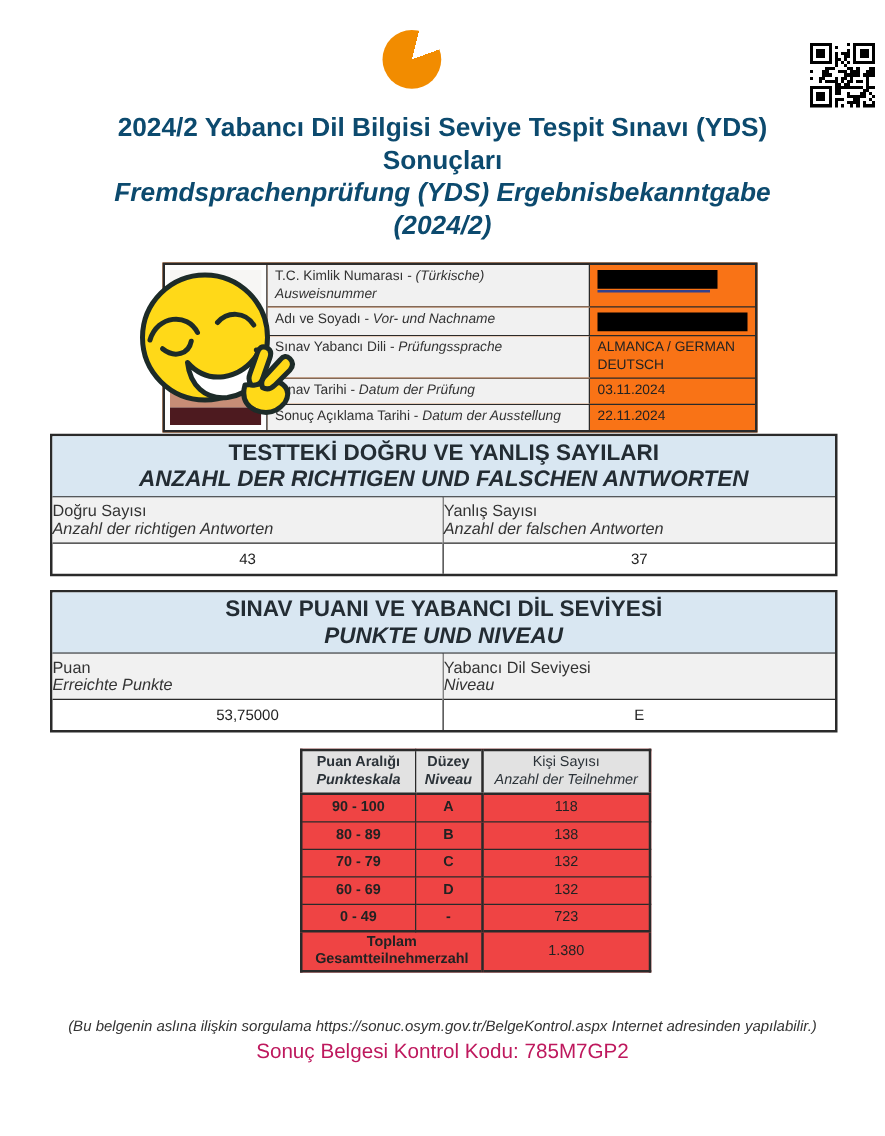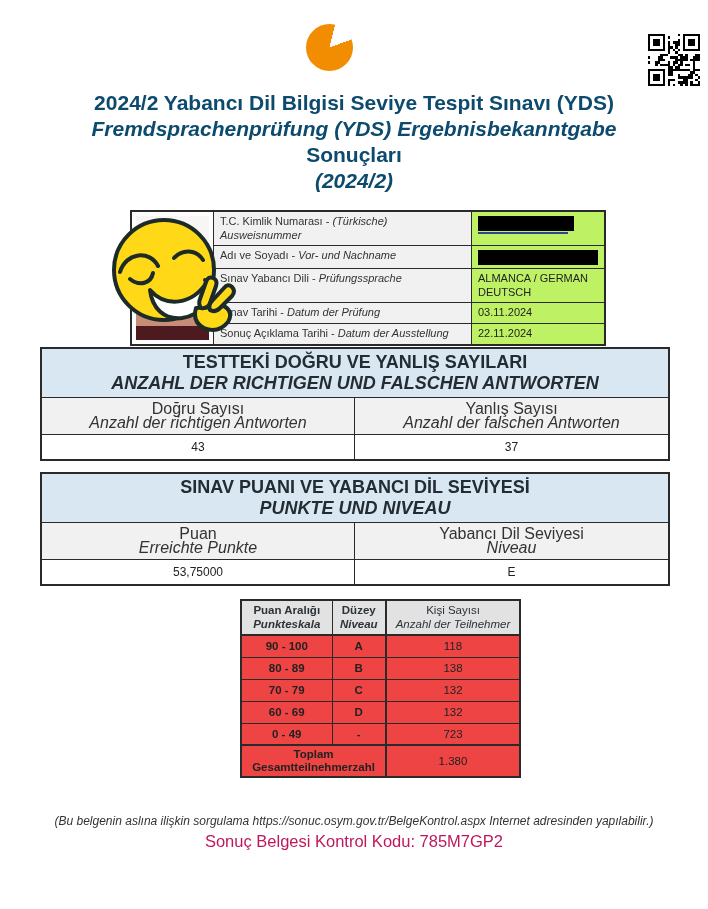--- a/index.html
+++ b/index.html
@@ -23,21 +23,21 @@
   .qr { position: absolute; top: 34px; right: 8px; width: 52px; height: 52px; }
 
   
   .title-block { position: absolute; top: 90px; left: 24px; right: 24px; text-align: center; color: #0c4a6e; }
   .title-line { font-size: 21px; font-weight: bold; line-height: 26px; }
   .title-line.de { font-style: italic; }
 
   
   .info-table {
     position: absolute; left: 130px; top: 210px; width: 476px;
-    display: flex; border: 2px solid #2a2a2a; background: #bef264;
+    display: flex; border: 2px solid #2a2a2a; background: #f97316;
   }
   .photo-cell { width: 84px; border-right: 1px solid #2a2a2a; position: relative; background: #fdfdfd; }
   .photo-inner { position: absolute; left: 4px; right: 4px; top: 4px; bottom: 4px; background: #f7f6f4; overflow: hidden; }
   .photo-skin { position: absolute; left: 0; right: 0; bottom: 14px; height: 22px; background: #c78d76; }
   .photo-shirt { position: absolute; left: 0; right: 0; bottom: 0; height: 14px; background: #4d1a1f; }
   .emoji-sticker { position: absolute; left: -26px; top: 4px; width: 136px; height: 120px; z-index: 5; pointer-events: none; }
   .info-rows { flex: 1; display: flex; flex-direction: column; }
   .info-row { display: flex; border-bottom: 1px solid #2a2a2a; }
   .info-row:last-child { border-bottom: none; }
   .info-label {
@@ -62,22 +62,22 @@
   .section-header {
     background: #d9e7f2; border-bottom: 1.5px solid #2a2a2a; text-align: center;
     padding: 3px 4px; color: #232c33;
   }
   .section-header .tr { font-size: 18px; font-weight: bold; line-height: 21px; display: block; }
   .section-header .de { font-size: 18px; font-weight: bold; font-style: italic; line-height: 21px; display: block; }
   .section-cols { display: flex; }
   .section-col { width: 50%; }
   .section-col:first-child { border-right: 1px solid #2a2a2a; }
   .col-head {
-    background: #f1f1f1; border-bottom: 1px solid #2a2a2a; text-align: center;
-    padding: 4px 0; font-size: 16px; line-height: 13.5px; color: #333; min-height: 37px;
+    background: #f1f1f1; border-bottom: 1px solid #2a2a2a; 
+    padding: 4px 0; font-size: 13px; line-height: 13.5px; color: #333; min-height: 37px;
   }
   .col-head .de { font-style: italic; display: block; }
   .col-val { text-align: center; font-size: 12px; padding: 5px 2px; min-height: 24px; color: #222; }
 
   
   .dist-table {
     position: absolute; left: 240px; top: 599px; border-collapse: collapse;
     font-size: 11.5px; color: #222; background: #ef4444;
   }
   .dist-table td, .dist-table th { border: 1px solid #2a2a2a; text-align: center; vertical-align: middle; }
@@ -248,22 +248,22 @@
       <rect x="13" y="20" width="1" height="1" fill="#000"></rect>
       <rect x="15" y="20" width="1" height="1" fill="#000"></rect>
       <rect x="17" y="20" width="1" height="1" fill="#000"></rect>
       <rect x="18" y="20" width="1" height="1" fill="#000"></rect>
       <rect x="19" y="20" width="1" height="1" fill="#000"></rect>
       <rect x="20" y="20" width="1" height="1" fill="#000"></rect>
     </svg>
 
   <div class="title-block">
     <div class="title-line">2024/2 Yabancı Dil Bilgisi Seviye Tespit Sınavı (YDS)</div>
+    <div class="title-line">Sonuçları</div>
     <div class="title-line de">Fremdsprachenprüfung (YDS) Ergebnisbekanntgabe</div>
-    <div class="title-line">Sonuçları</div>
     <div class="title-line de">(2024/2)</div>
   </div>
 
   <div class="info-table">
     <div class="photo-cell">
       <div class="photo-inner">
         <div class="photo-skin"></div>
         <div class="photo-shirt"></div>
       </div>
 

